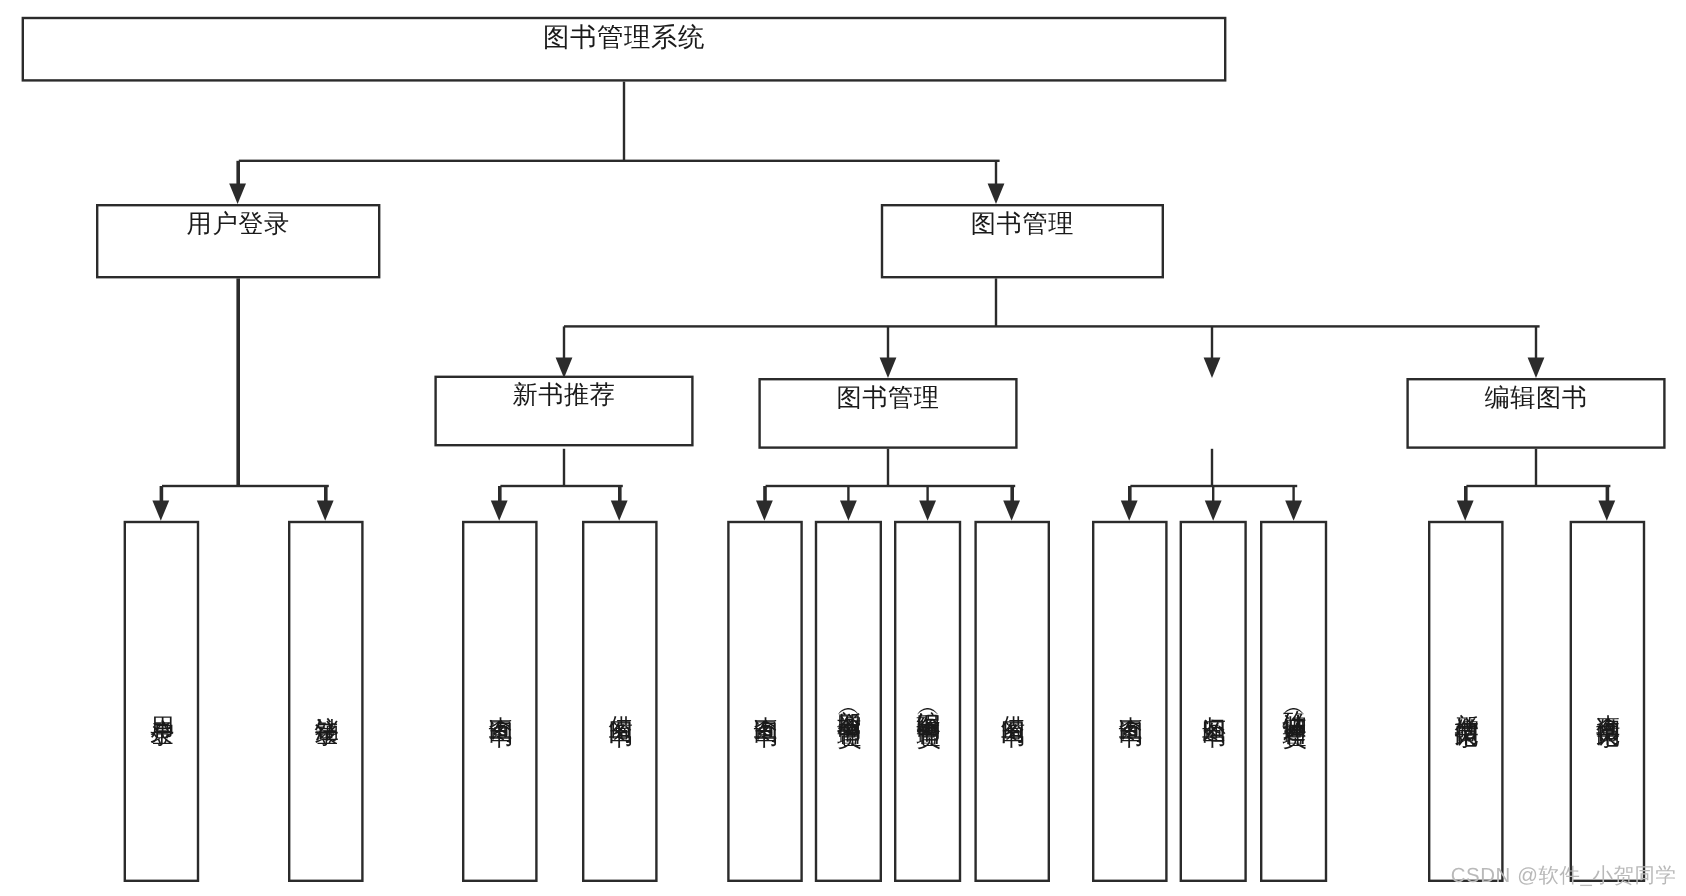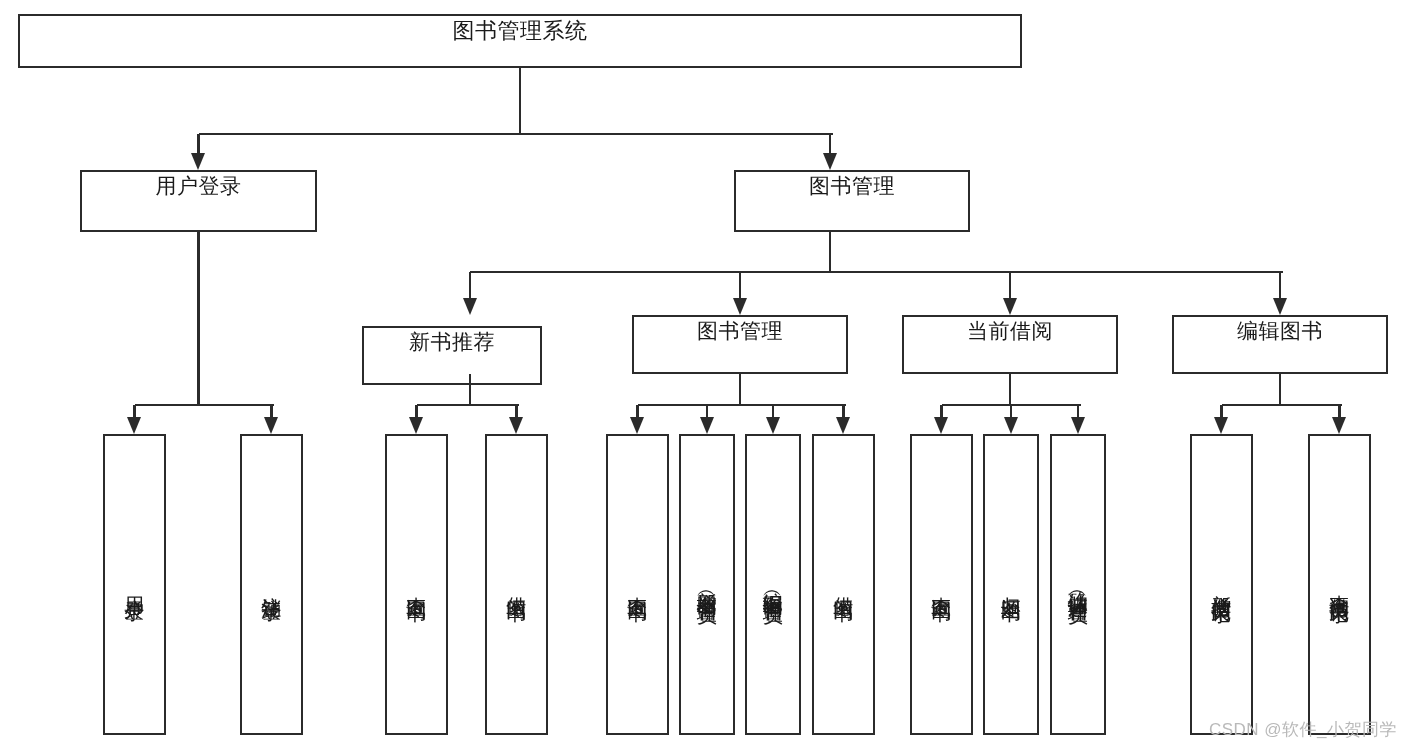--- a/index.html
+++ b/index.html
@@ -80,28 +80,25 @@
     <span>图书管理系统</span>
   </div>
 
   <div class="node node-h" id="node-l2-0" style="left: 80px; top: 170px; width: 237px; height: 62px;">
     <span>用户登录</span>
   </div>
   <div class="node node-h" id="node-l2-1" style="left: 734px; top: 170px; width: 236px; height: 62px;">
     <span>图书管理</span>
   </div>
 
-  <div class="node node-h" id="node-l3-0" style="left: 362px; top: 326px; width: 180px; height: 59px;">
+  <div class="node node-h" id="node-l3-0" style="left: 362px; top: 313px; width: 216px; height: 59px;">
     <span>新书推荐</span>
   </div>
   <div class="node node-h" id="node-l3-1" style="left: 632px; top: 315px; width: 216px; height: 59px;">
     <span>图书管理</span>
-  </div>
-  <div class="node node-h" id="node-l3-2" style="left: 902px; top: 315px; width: 216px; height: 59px;">
-    <span>当前借阅</span>
   </div>
   <div class="node node-h" id="node-l3-3" style="left: 1172px; top: 315px; width: 216px; height: 59px;">
     <span>编辑图书</span>
   </div>
 
   <div class="node node-v" id="leaf-0" style="left: 103px; top: 434px; width: 63px; height: 301px;">
       <span class="vtext">用户登录</span>
     </div>
   <div class="node node-v" id="leaf-1" style="left: 240px; top: 434px; width: 63px; height: 301px;">
       <span class="vtext">注销登录</span>

